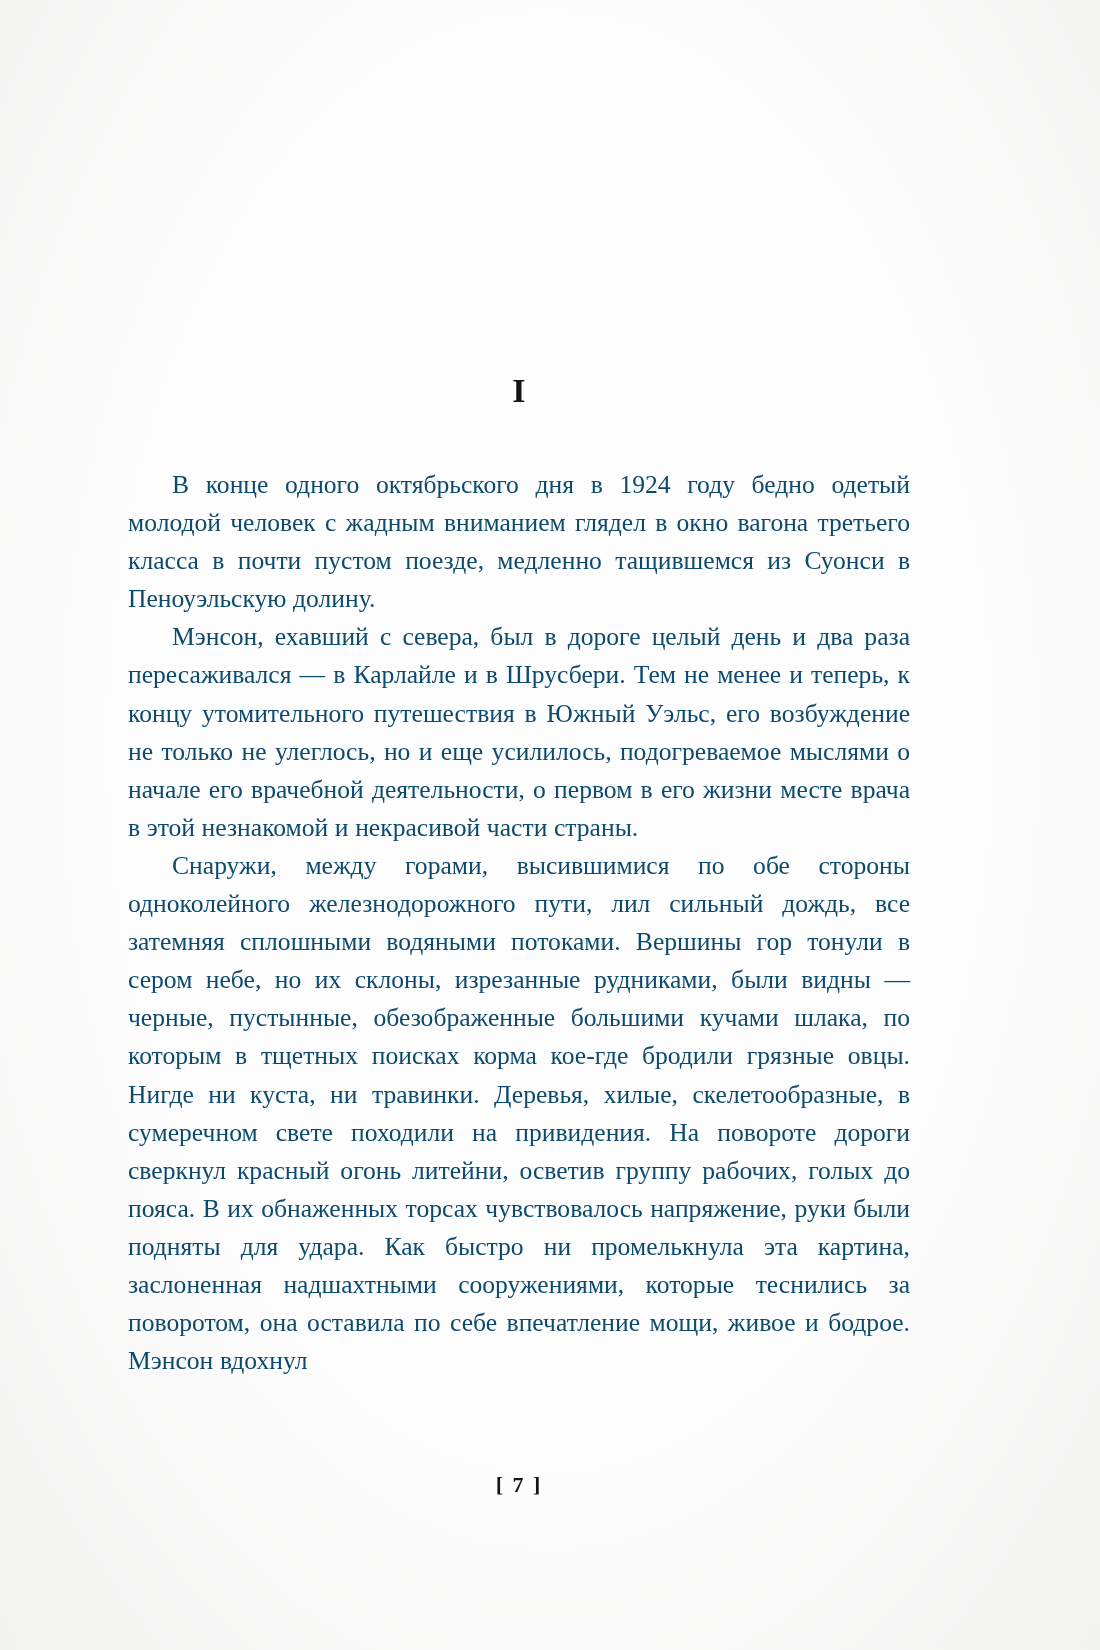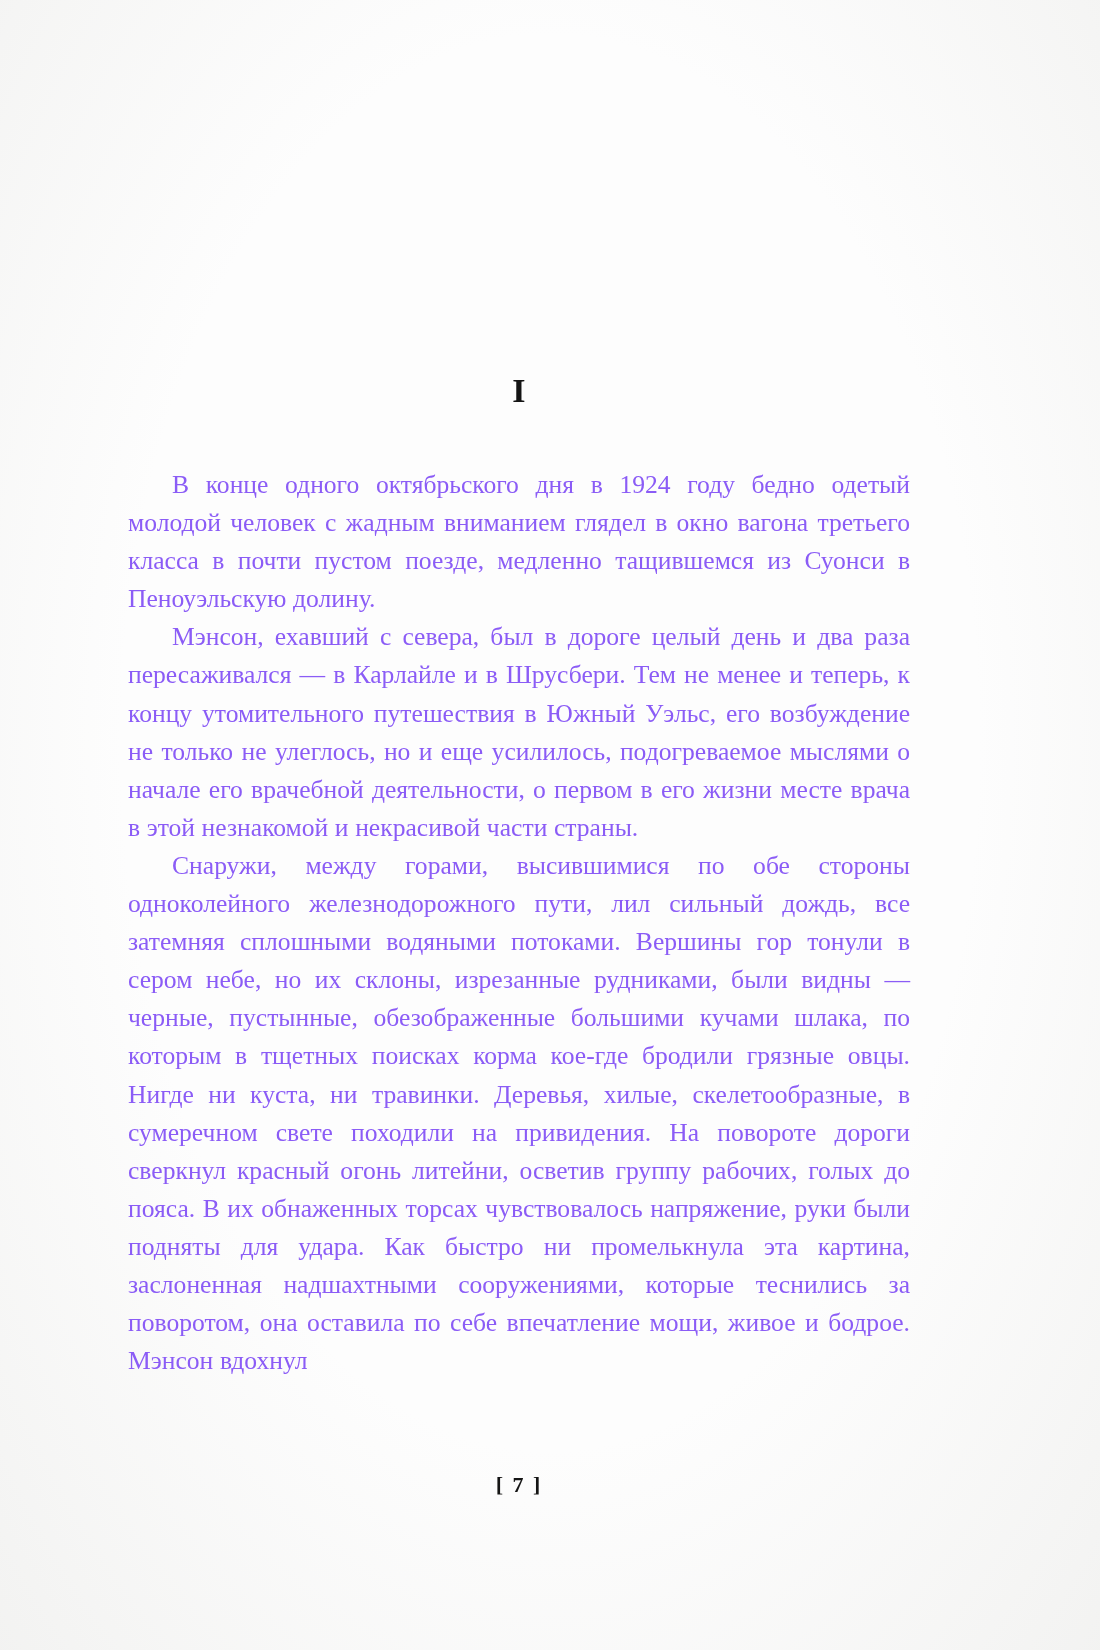--- a/index.html
+++ b/index.html
@@ -62,21 +62,21 @@
     width: 782px;
   }
 
   .para {
     margin: 0;
     text-indent: 44px;
     text-align: justify;
     text-justify: inter-word;
     font-size: 25.6px;
     line-height: 38.1px;
-    color: #8b5cf6;
+    color: #0c4a6e;
     hyphens: manual;
     word-spacing: 0.2px;
   }
 
   .page-number {
     position: absolute;
     top: 1472px;
     left: 0;
     width: 782px;
     text-align: center;

